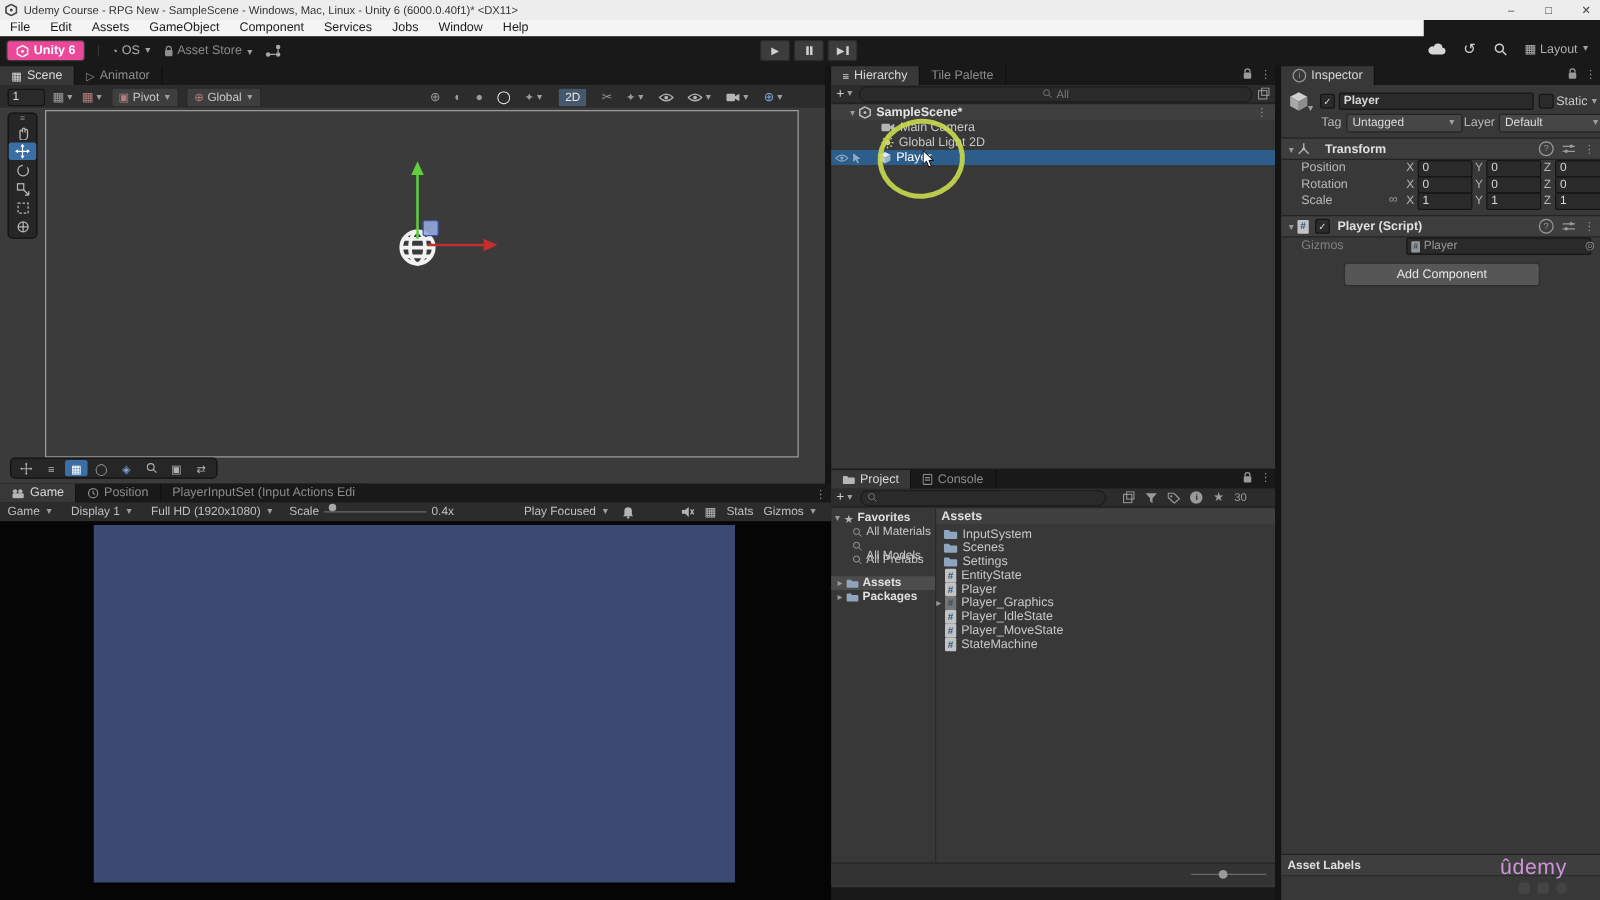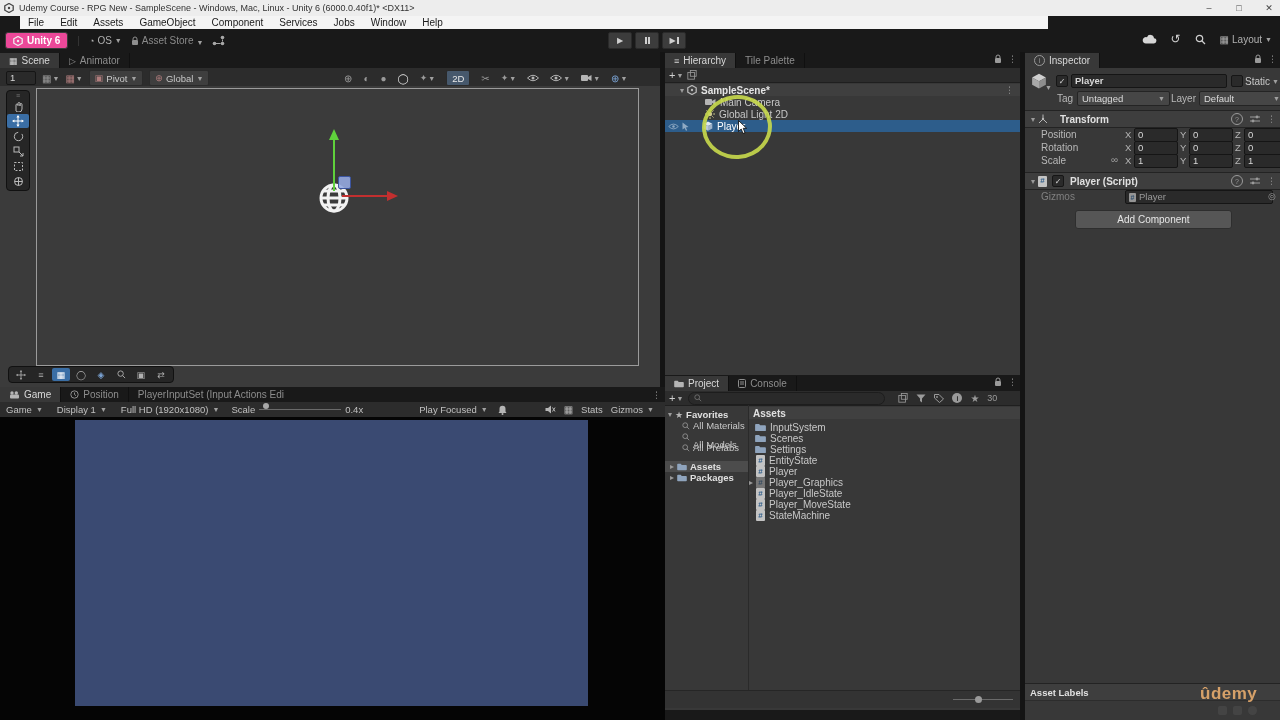--- a/index.html
+++ b/index.html
@@ -51,21 +51,21 @@
   .viewport{background:#3b3b3b;}
   .toolcol{background:#262626;border:1px solid #111;border-radius:4px;display:flex;flex-direction:column;align-items:center;padding:2px 0;gap:1px;}
   .toolbtn{width:22px;height:14px;display:flex;align-items:center;justify-content:center;border-radius:2px;color:#b8b8b8;}
   .toolbtn.on{background:#3a6ea5;color:#fff;}
   .ovbar{background:#262626;border:1px solid #111;border-radius:4px;display:flex;align-items:center;gap:2px;padding:0 3px;}
   .ovbtn{width:18px;height:13px;display:flex;align-items:center;justify-content:center;border-radius:2px;color:#b0b0b0;font-size:9px;}
   .ovbtn.on{background:#3a6ea5;color:#fff;}
   .circtool{font-size:10px;color:#9a9a9a;}
   .gametb{background:#2c2c2c;border-bottom:1px solid #1f1f1f;font-size:9.5px;color:#c0c0c0;}
   .annot{border:4px solid #c9da4d;border-radius:50%;opacity:.9;transform:rotate(-6deg);}
-  .wm{color:#fdba74;opacity:.8;font-weight:bold;font-size:17px;letter-spacing:.5px;}
+  .wm{color:#f0abfc;opacity:.8;font-weight:normal;font-size:17px;letter-spacing:.5px;}
   .wmb{width:9px;height:9px;background:#4a4a4a;border-radius:2px;opacity:.7;}
   .divline{background:#141414;}
 </style>
 </head>
 <body>
 
 <div class="root">
 
   <div class="abs titlebar" style="left:0;top:0;width:1280px;height:16px;">
     <svg width="10" height="10" viewBox="0 0 10 10">
@@ -73,21 +73,21 @@
         <circle cx="5" cy="5" r="1.2" fill="#444"></circle>
       </svg>
     <span class="ttl">Udemy Course - RPG New - SampleScene - Windows, Mac, Linux - Unity 6 (6000.0.40f1)* &lt;DX11&gt;</span>
     <span class="winctl">
       <span>–</span>
       <span>□</span>
       <span>✕</span>
     </span>
   </div>
 
-  <div class="abs menubar" style="left:0;top:16px;width:1028px;height:13px;margin-left:20px;">
+  <div class="abs menubar" style="left:0;top:16px;width:1139px;height:13px;">
     <span>File</span>
     <span>Edit</span>
     <span>Assets</span>
     <span>GameObject</span>
     <span>Component</span>
     <span>Services</span>
     <span>Jobs</span>
     <span>Window</span>
     <span>Help</span>
   </div>
@@ -385,20 +385,27 @@
             <rect x="1" y="4" width="6" height="5" rx="1" fill="#9a9a9a"></rect>
           </svg>
         <span class="kebab">⋮</span>
       </span>
     </div>
     <div class="ptool flex" style="height:14px;position:relative;padding:0 4px;gap:4px;">
       <span class="iconbtn">
           <span style="font-size:11px;color:#cfcfcf;">+</span>
           <span class="car">▼</span>
         </span>
+      <span class="sfield" style="flex:1;justify-content:center;">
+        <svg width="8" height="8" viewBox="0 0 10 10">
+            <circle cx="4" cy="4" r="3" fill="none" stroke="#777"></circle>
+            <line x1="6.2" y1="6.2" x2="9" y2="9" stroke="#777"></line>
+          </svg>
+        <span>All</span>
+      </span>
       <svg width="10" height="10" viewBox="0 0 12 12">
           <rect x="1" y="3" width="8" height="8" fill="none" stroke="#9a9a9a"></rect>
           <rect x="4" y="0.5" width="7" height="7" fill="none" stroke="#9a9a9a"></rect>
         </svg>
     </div>
 
     <div class="hrow" style="top:32px;background:#3f3f3f;">
       <span class="exp" style="margin-left:12px;">▾</span>
       <svg width="10" height="10" viewBox="0 0 10 10">
           <polygon points="5,0.5 9.2,2.8 9.2,7.2 5,9.5 0.8,7.2 0.8,2.8" fill="none" stroke="#b9b9b9" stroke-width="1.3"></polygon>

